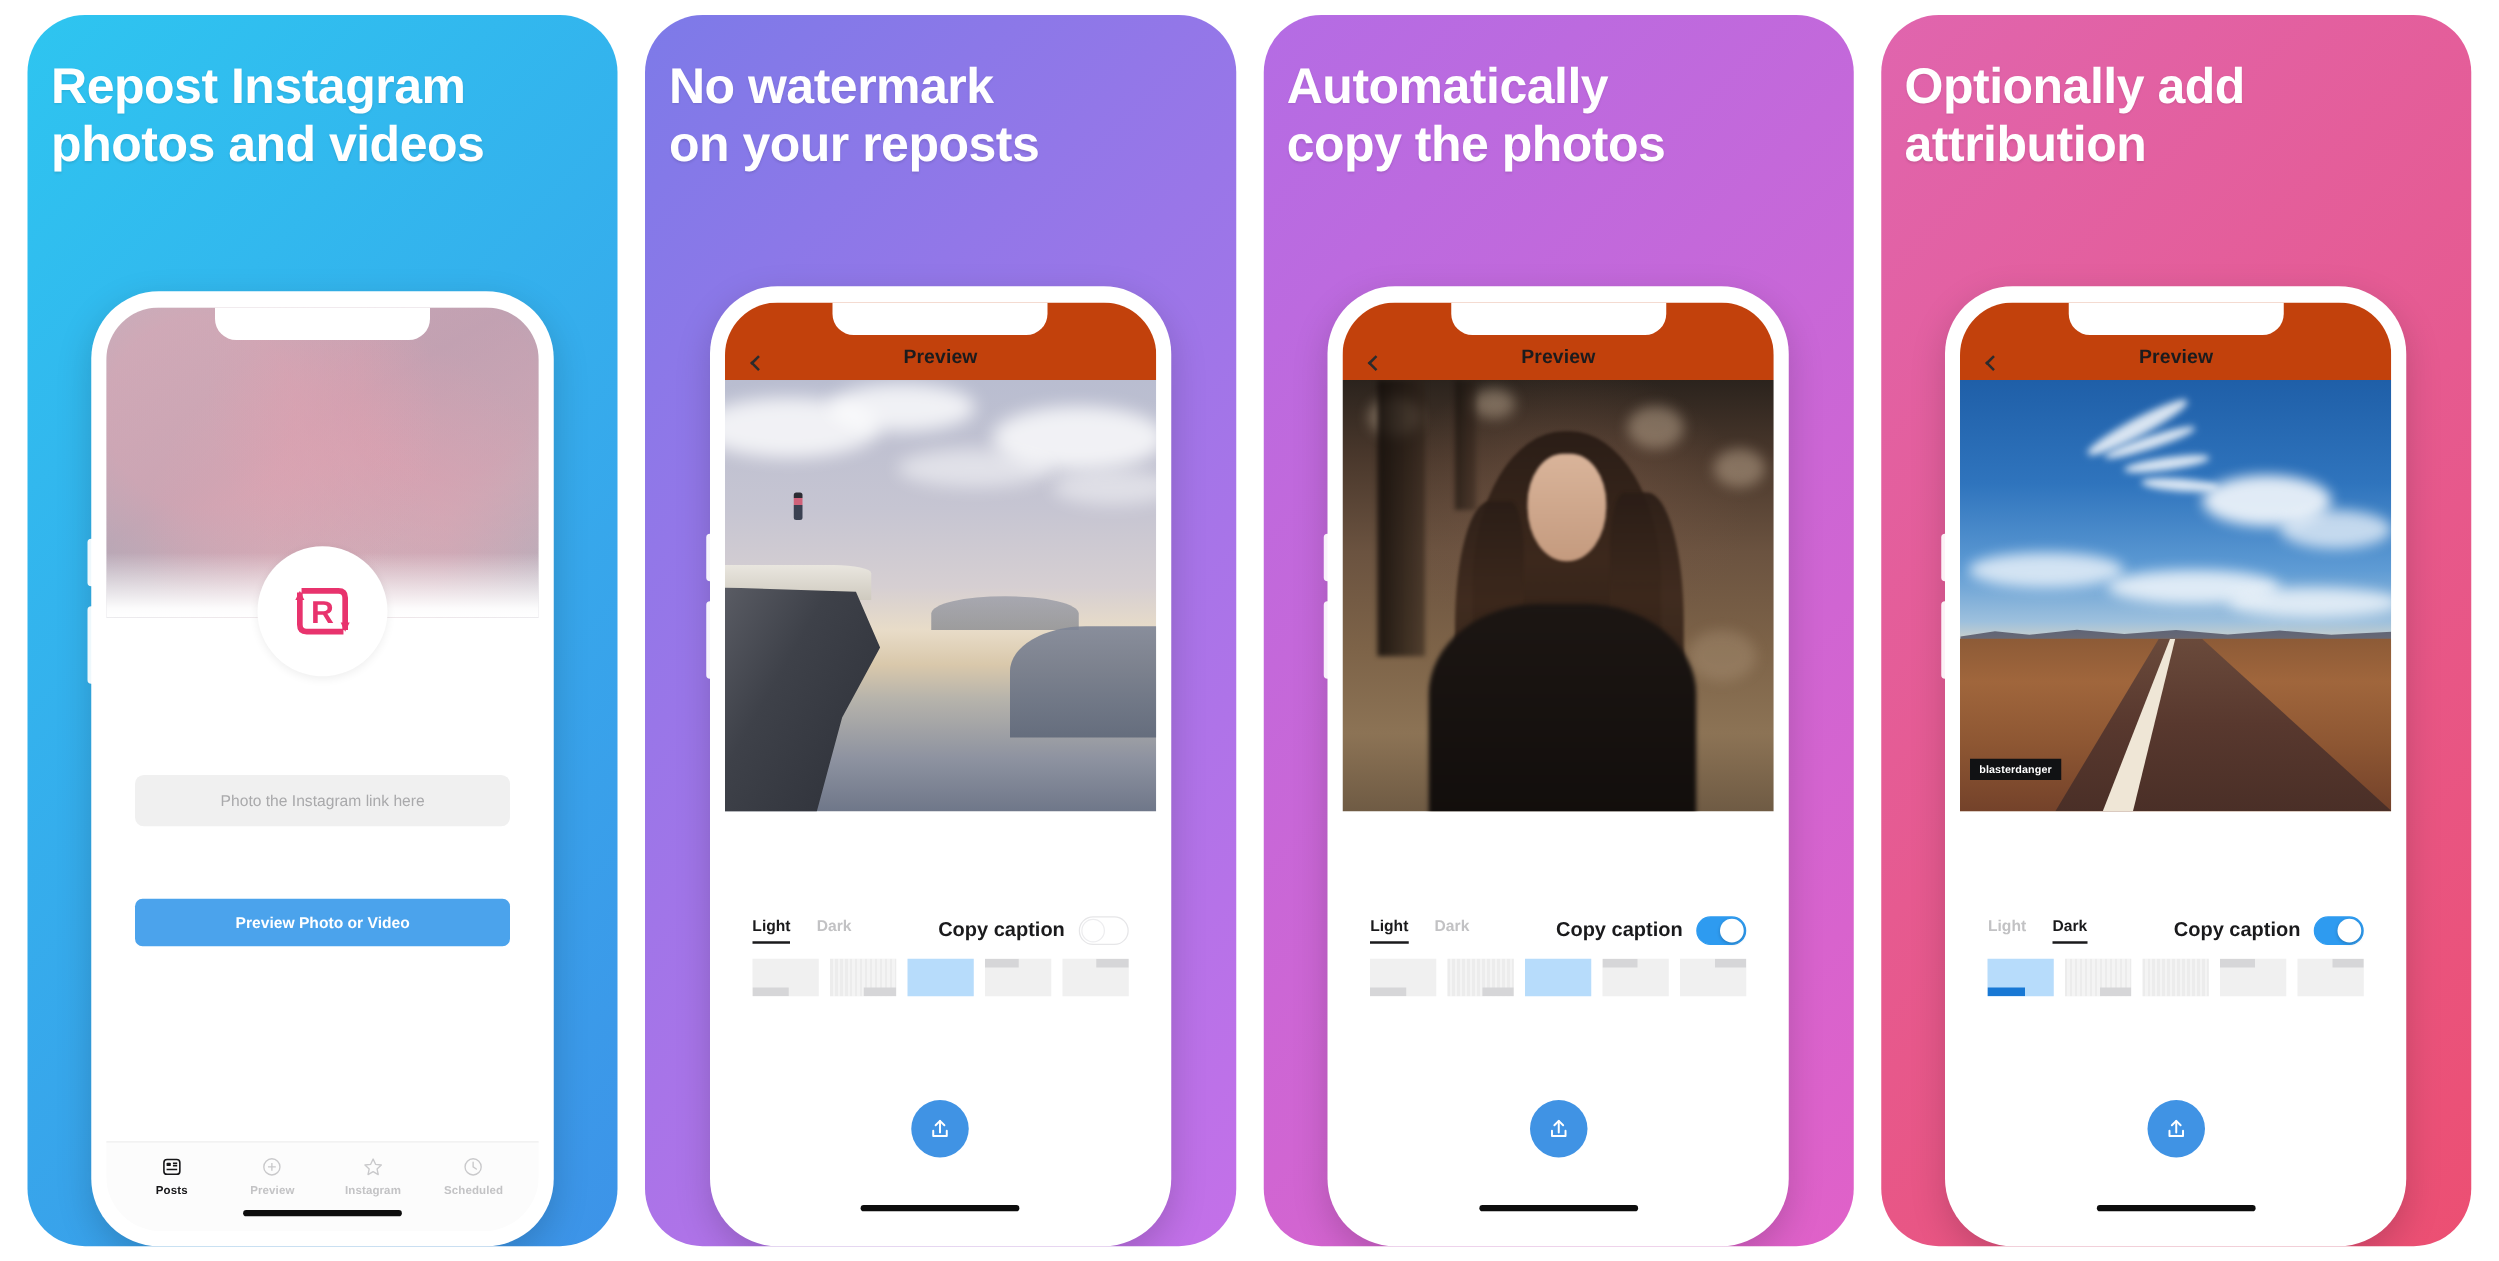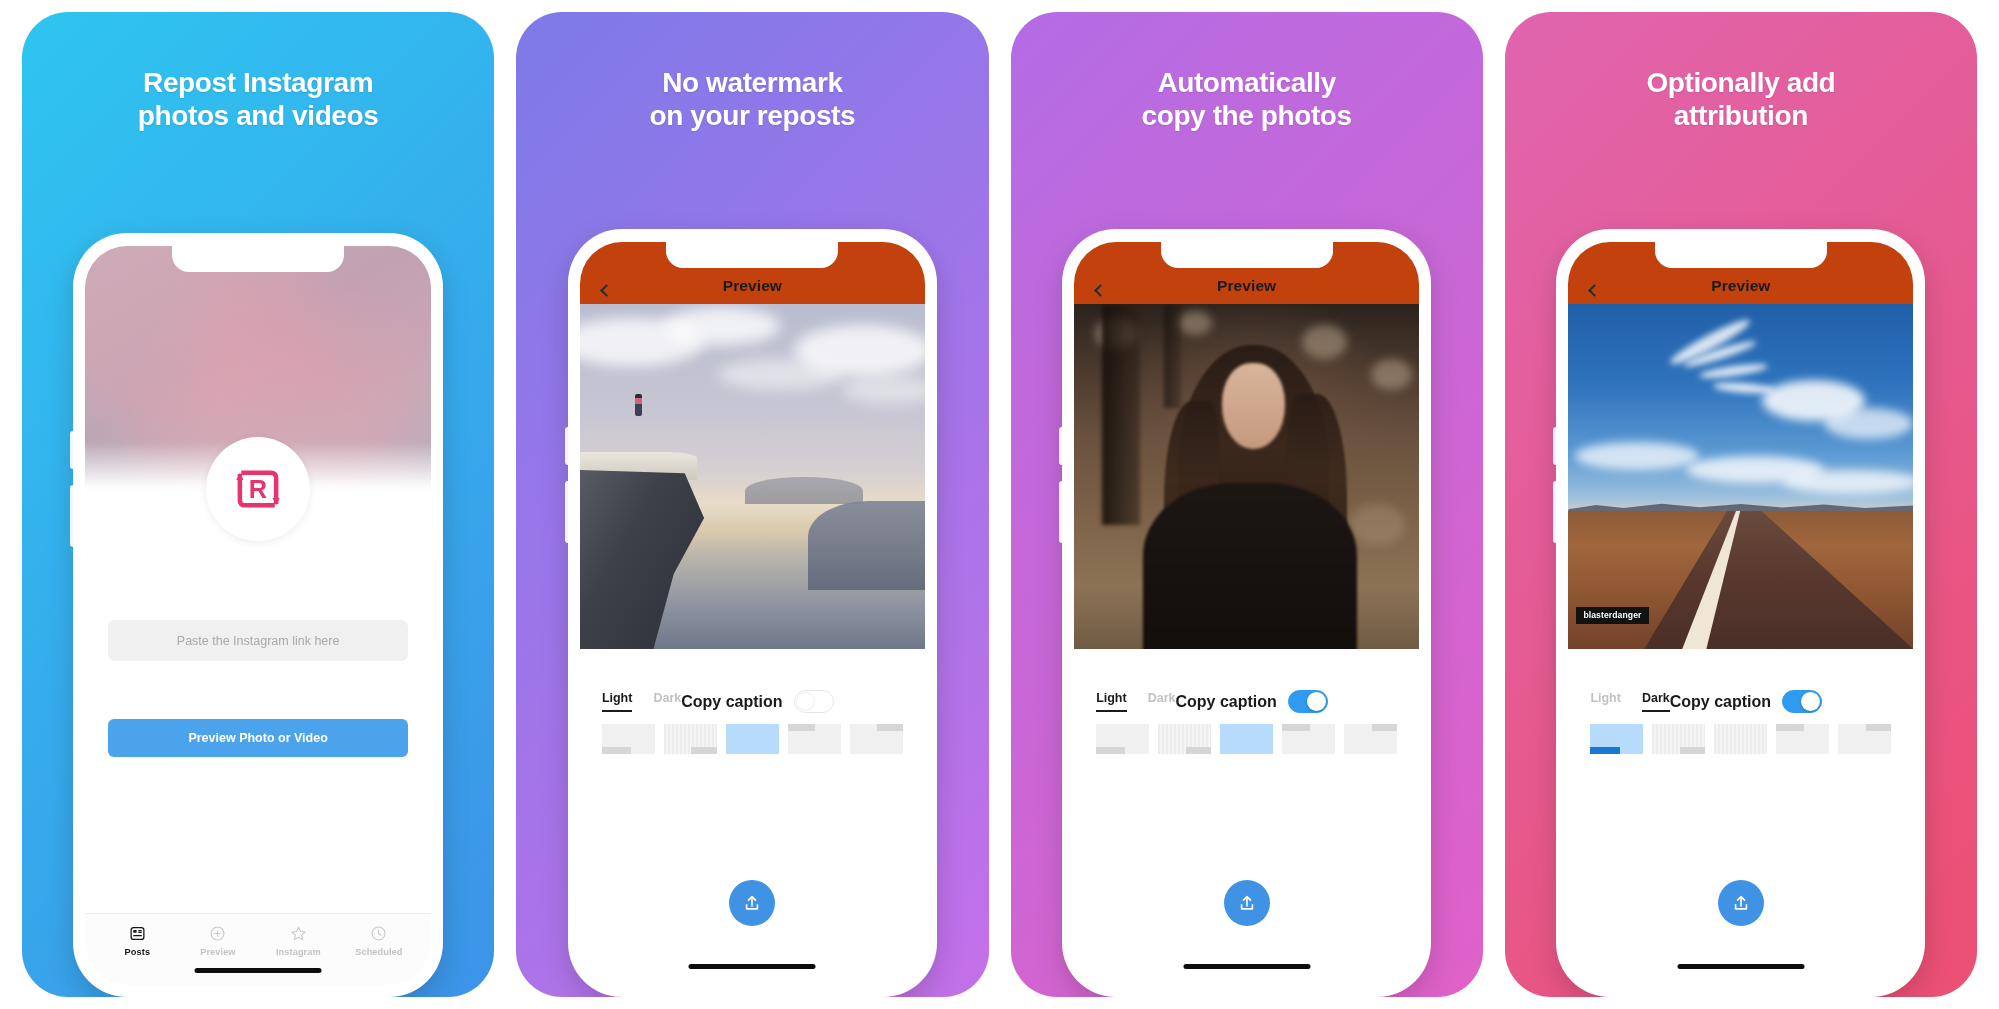--- a/index.html
+++ b/index.html
@@ -21,26 +21,26 @@
     position:relative;
     flex:1 1 0;
     height:985px;
     border-radius:46px;
     overflow:hidden;
     display:flex;
     flex-direction:column;
     align-items:center;
   }
   .panel-heading {
-    margin-top:54px;
+    margin-top:34px;
     width:92%;
-    text-align:center;
+    text-align:left;
     color:#ffffff;
     font-weight:bold;
-    font-size:28px;
+    font-size:40px;
     line-height:1.18;
     letter-spacing:-0.4px;
     text-shadow:0 1px 2px rgba(0,0,0,0.10);
     white-space:pre-line;
   }
   
   .phone {
     position:relative;
     margin-top:auto;
     width:369px;
@@ -334,23 +334,24 @@
   }
 
   
   .controls {
     padding:0 22px;
     flex:1;
     display:flex;
     flex-direction:column;
   }
   .ctrl-row {
-    margin-top:41px;
+    margin-top:84px;
     display:flex;
     align-items:center;
+    justify-content:space-between;
   }
   .theme-tabs { display:flex; gap:21px; }
   .theme-tab {
     font-size:12.5px;
     font-weight:600;
     padding-bottom:5px;
     color:#c2c2c4;
     border-bottom:2px solid transparent;
   }
   .theme-tab.active {
@@ -443,21 +444,21 @@
               <path d="M16 14 L46 14 Q52 14 52 20 L52 46" stroke="#e8336d" stroke-width="5" stroke-linecap="square" fill="none"></path>
               <path d="M48 42 L52 50 L56 42 Z" fill="#e8336d"></path>
               <path d="M48 50 L18 50 Q12 50 12 44 L12 18" stroke="#e8336d" stroke-width="5" stroke-linecap="square" fill="none"></path>
               <path d="M8 22 L12 14 L16 22 Z" fill="#e8336d"></path>
               <text x="32" y="42" font-family="Liberation Sans, sans-serif" font-size="28" font-weight="bold" fill="#e8336d" text-anchor="middle">R</text>
             </svg>
           </div>
         </div>
 
         <div class="home-body">
-          <div class="link-input">Paste the Instagram link here</div>
+          <div class="link-input">Photo the Instagram link here</div>
           <button class="preview-btn">Preview Photo or Video</button>
         </div>
 
         <div class="tabbar">
           <div class="tab active">
             <svg width="17" height="17" viewBox="0 0 20 20" fill="none" stroke-width="1.5">
               <rect x="2.5" y="3" width="15" height="14" rx="3"></rect>
               <rect x="5" y="6" width="4" height="3.2" rx="0.8" fill="#171719" stroke="none"></rect>
               <line x1="11" y1="6.6" x2="15" y2="6.6"></line>
                 <line x1="11" y1="8.8" x2="15" y2="8.8"></line>

